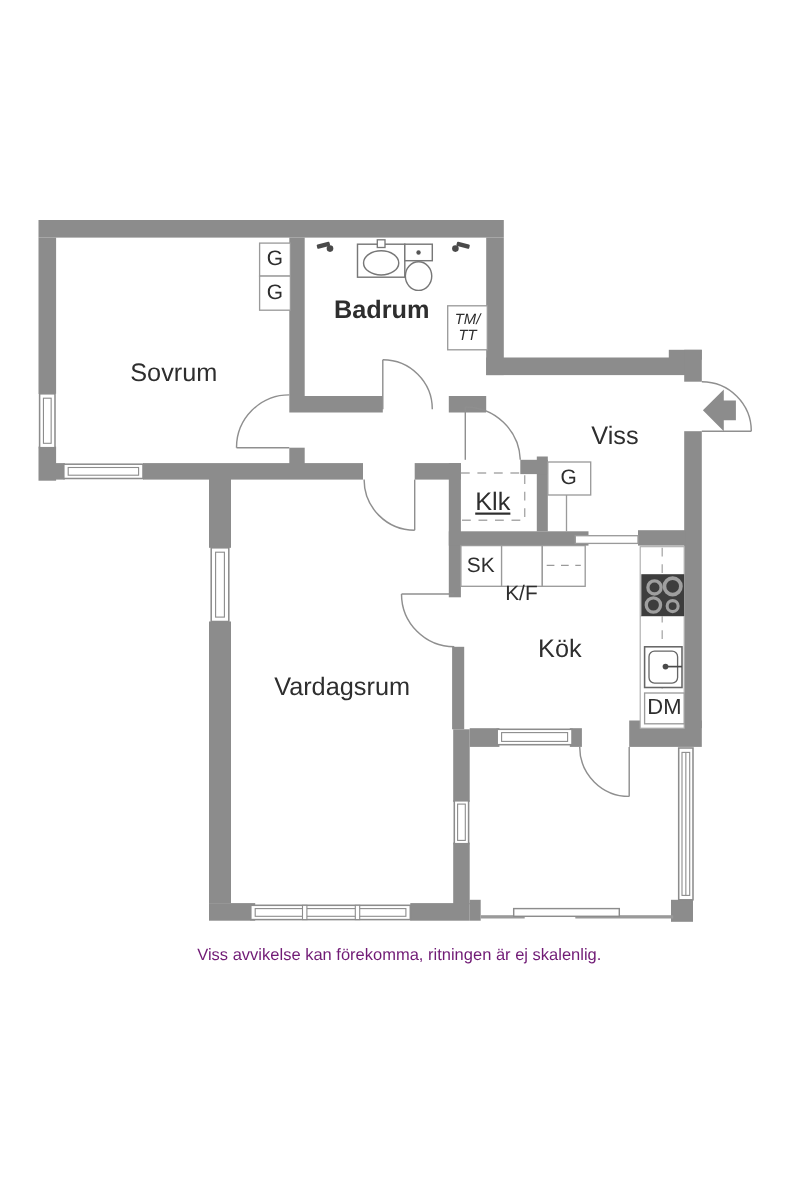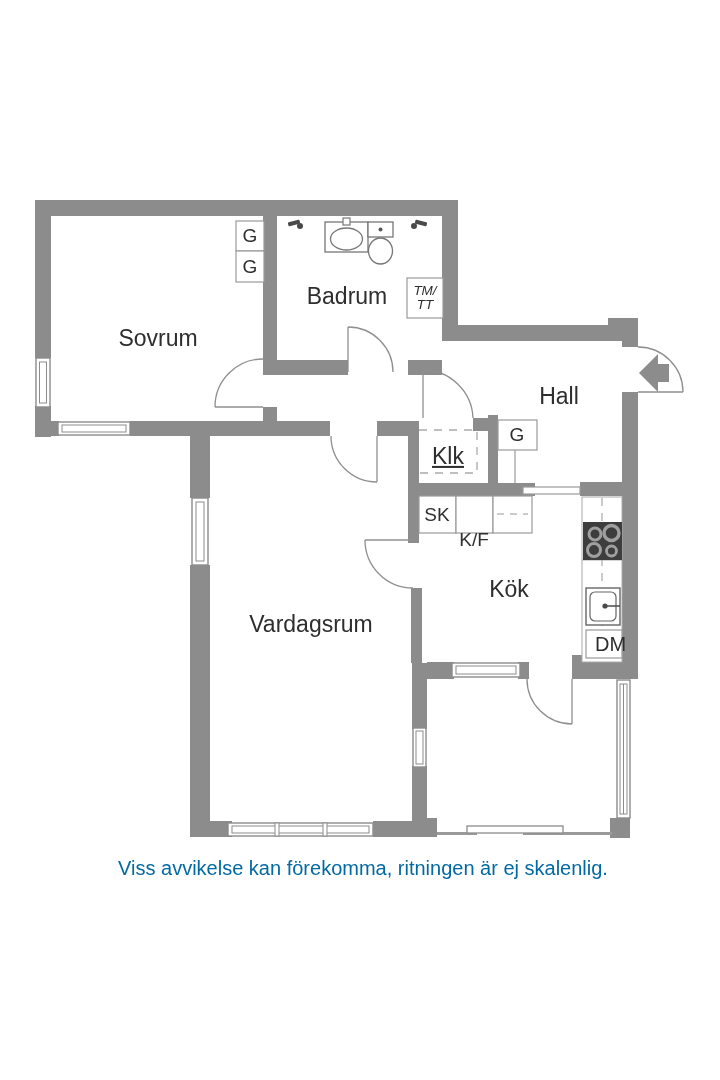--- a/index.html
+++ b/index.html
@@ -13,25 +13,25 @@
     position:relative;width:720px;height:1080px;background:#ffffff;
     font-family:"Liberation Sans",sans-serif;overflow:hidden;
   }
   #plan-svg{position:absolute;left:0;top:0;}
   .lbl{
     position:absolute;transform:translate(-50%,-50%);
     color:var(--text);white-space:nowrap;line-height:1.05;text-align:center;
   }
   .room-lbl{font-size:23px;}
   .mid-lbl{font-size:19px;}
-  .dm-lbl{font-size:20px;padding-left:13px;}
+  .dm-lbl{font-size:20px;}
   .tiny-lbl{font-size:13.5px;font-style:italic;}
   .disclaimer{
     position:absolute;left:363px;top:868px;transform:translate(-50%,-50%);
-    font-size:20px;color:#0369a1;white-space:nowrap;
+    font-size:15px;color:#701a75;white-space:nowrap;
   }
 </style>
 </head>
 <body>
 
 <div id="stage">
 
   <svg id="plan-svg" width="720" height="1080" viewBox="0 0 720 1080">
 
     <g fill="#8c8c8c" stroke="none">
@@ -189,22 +189,22 @@
       <g>
         <line x1="638" y1="392" x2="683" y2="392"></line>
         <path d="M683,392 A45 45 0 0 0 638,347"></path>
       </g>
     </g>
 
     <polygon fill="#8c8c8c" points="639,373 658,354 658,364 669,364 669,382 658,382 658,392"></polygon>
   </svg>
 
   <div class="lbl room-lbl" style="left:158px;top:322px;margin-top:16px;">Sovrum</div>
-  <div class="lbl room-lbl" style="left:347px;top:296px;">Badrum</div>
-  <div class="lbl room-lbl" style="left:559px;top:396px;">Hall</div>
+  <div class="lbl room-lbl" style="left:347px;top:281px;font-weight:bold;">Badrum</div>
+  <div class="lbl room-lbl" style="left:559px;top:396px;">Viss</div>
   <div class="lbl room-lbl" style="left:448px;top:456px;text-decoration:underline;">Klk</div>
   <div class="lbl room-lbl" style="left:509px;top:589px;">Kök</div>
   <div class="lbl room-lbl" style="left:311px;top:624px;text-align:center;">Vardagsrum</div>
 
   <div class="lbl mid-lbl" style="left:250px;top:236px;">G</div>
   <div class="lbl mid-lbl" style="left:250px;top:267px;">G</div>
   <div class="lbl mid-lbl" style="left:517px;top:435px;">G</div>
 
   <div class="lbl tiny-lbl" style="left:425px;top:291px;">TM/</div>
   <div class="lbl tiny-lbl" style="left:425px;top:305px;">TT</div>

